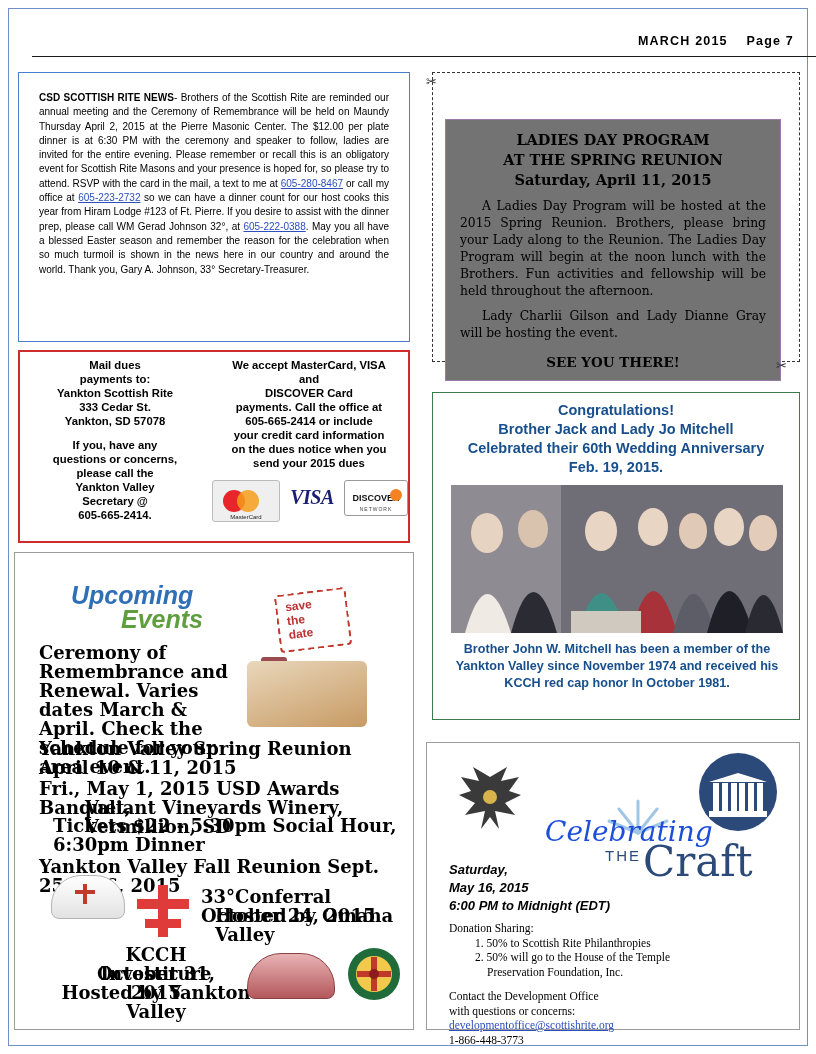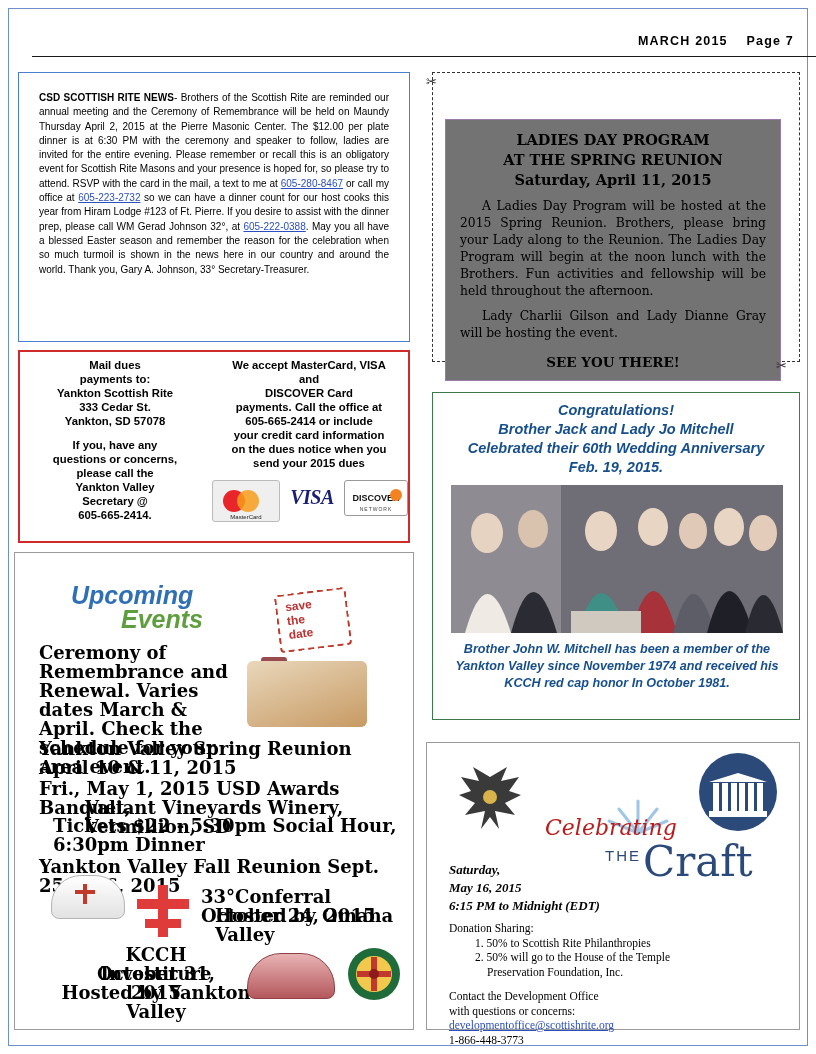--- a/index.html
+++ b/index.html
@@ -45,37 +45,37 @@
   .cap2{position:absolute;left:232px;top:400px;width:86px;height:44px;background:linear-gradient(#e8b3b4,#b4585c);border:1px solid #8d4044;border-radius:34px 34px 8px 8px;}
   .rose{position:absolute;left:330px;top:392px;width:58px;height:58px;}
   
   .ladies{position:absolute;left:432px;top:72px;width:368px;height:290px;border:1px dashed #333;box-sizing:border-box;padding:8px;}
   .ladies-inner{position:absolute;left:12px;top:14px;width:336px;height:262px;border:1px solid #9a7ba8;background:#737373;box-sizing:border-box;padding:10px 14px;margin-top:32px;}
   .ld-title{text-align:center;font-family:"DejaVu Serif",serif;font-weight:bold;font-size:14.5px;line-height:20px;}
   .ld-body{margin-top:8px;font-family:"DejaVu Serif",serif;font-size:12.3px;line-height:17px;text-align:justify;text-indent:22px;}
   .ld-see{margin-top:12px;text-align:center;font-family:"DejaVu Serif",serif;font-weight:bold;font-size:13.5px;}
   .scis{position:absolute;font-size:13px;color:#333;}
   
-  .congrats{position:absolute;left:432px;top:392px;width:368px;height:328px;border:1px solid #3b7a4b;box-sizing:border-box;padding:8px 8px;font-style:italic;}
+  .congrats{position:absolute;left:432px;top:392px;width:368px;height:328px;border:1px solid #3b7a4b;box-sizing:border-box;padding:8px 8px;}
   .cg-title{text-align:center;font-family:"Liberation Sans",sans-serif;font-weight:bold;font-size:14.5px;color:#174f8c;line-height:19px;}
   .photo{position:absolute;left:18px;top:92px;width:332px;height:148px;background:#6d6b74;overflow:hidden;}
   .cg-foot{position:absolute;left:18px;top:248px;width:332px;text-align:center;font-family:"Liberation Sans",sans-serif;font-weight:bold;font-size:12.6px;line-height:17px;color:#174f8c;}
   
   .craft{position:absolute;left:426px;top:742px;width:374px;height:288px;border:1px solid #9b9b9b;box-sizing:border-box;}
   .eagle{position:absolute;left:28px;top:14px;width:70px;height:78px;}
-  .celebr{position:absolute;left:118px;top:72px;font-family:"DejaVu Serif",serif;font-style:italic;font-size:22px;color:#b91c1c;}
+  .celebr{position:absolute;left:118px;top:72px;font-family:"DejaVu Serif",serif;font-style:italic;font-size:28px;color:#1d4ed8;}
   .thecraft-the{position:absolute;left:178px;top:104px;font-family:"Liberation Sans",sans-serif;font-size:15px;letter-spacing:2px;color:#2b4a7a;}
   .thecraft-craft{position:absolute;left:216px;top:94px;font-family:"DejaVu Serif",serif;font-size:42px;color:#2b4a7a;}
   .bldg{position:absolute;left:272px;top:10px;width:78px;height:78px;border-radius:50%;background:#2b4a7a;}
   .bldg .cols{position:absolute;left:14px;top:30px;width:50px;height:28px;display:flex;justify-content:space-between;}
   .bldg .cols i{display:block;width:6px;height:28px;background:#fff;}
   .bldg .roof{position:absolute;left:10px;top:20px;width:58px;height:9px;background:#fff;clip-path:polygon(50% 0,100% 100%,0 100%);}
   .bldg .base{position:absolute;left:10px;top:58px;width:58px;height:6px;background:#fff;}
   .rays{position:absolute;left:176px;top:52px;width:70px;height:40px;}
-  .craft-date{position:absolute;left:22px;top:118px;font-family:Liberation Serif, serif;font-style:italic;font-weight:bold;font-size:13px;line-height:18px;}
+  .craft-date{position:absolute;left:22px;top:118px;font-family:Liberation Sans, sans-serif;font-style:italic;font-weight:bold;font-size:13px;line-height:18px;}
   .craft-body{position:absolute;left:22px;top:178px;width:330px;font-family:"Liberation Serif",serif;font-size:11.5px;line-height:14.5px;}
   .craft-body .ctr{text-align:left;}
   .ul{text-decoration:underline;color:#2b4fbe;}
 </style>
 </head>
 <body>
 
 <div class="page">
   <div class="frame"></div>
 
@@ -245,21 +245,21 @@
           <i></i>
         </div>
       <div class="base"></div>
     </div>
     <div class="celebr">Celebrating</div>
     <div class="thecraft-the">THE</div>
     <div class="thecraft-craft">Craft</div>
     <div class="craft-date">
       <div>Saturday,</div>
       <div>May 16, 2015</div>
-      <div>6:15 PM to Midnight (EDT)</div>
+      <div>6:00 PM to Midnight (EDT)</div>
     </div>
     <div class="craft-body">
       <div>Donation Sharing:</div>
       <div style="padding-left:26px;">1. 50% to Scottish Rite Philanthropies</div>
       <div style="padding-left:26px;">2. 50% will go to the House of the Temple</div>
       <div style="padding-left:38px;">Preservation Foundation, Inc.</div>
       <div style="height:10px"></div>
       <div class="ctr">Contact the Development Office</div>
       <div class="ctr">with questions or concerns:</div>
       <div class="ctr"><a class="ul" href="#">developmentoffice@scottishrite.org</a></div>

